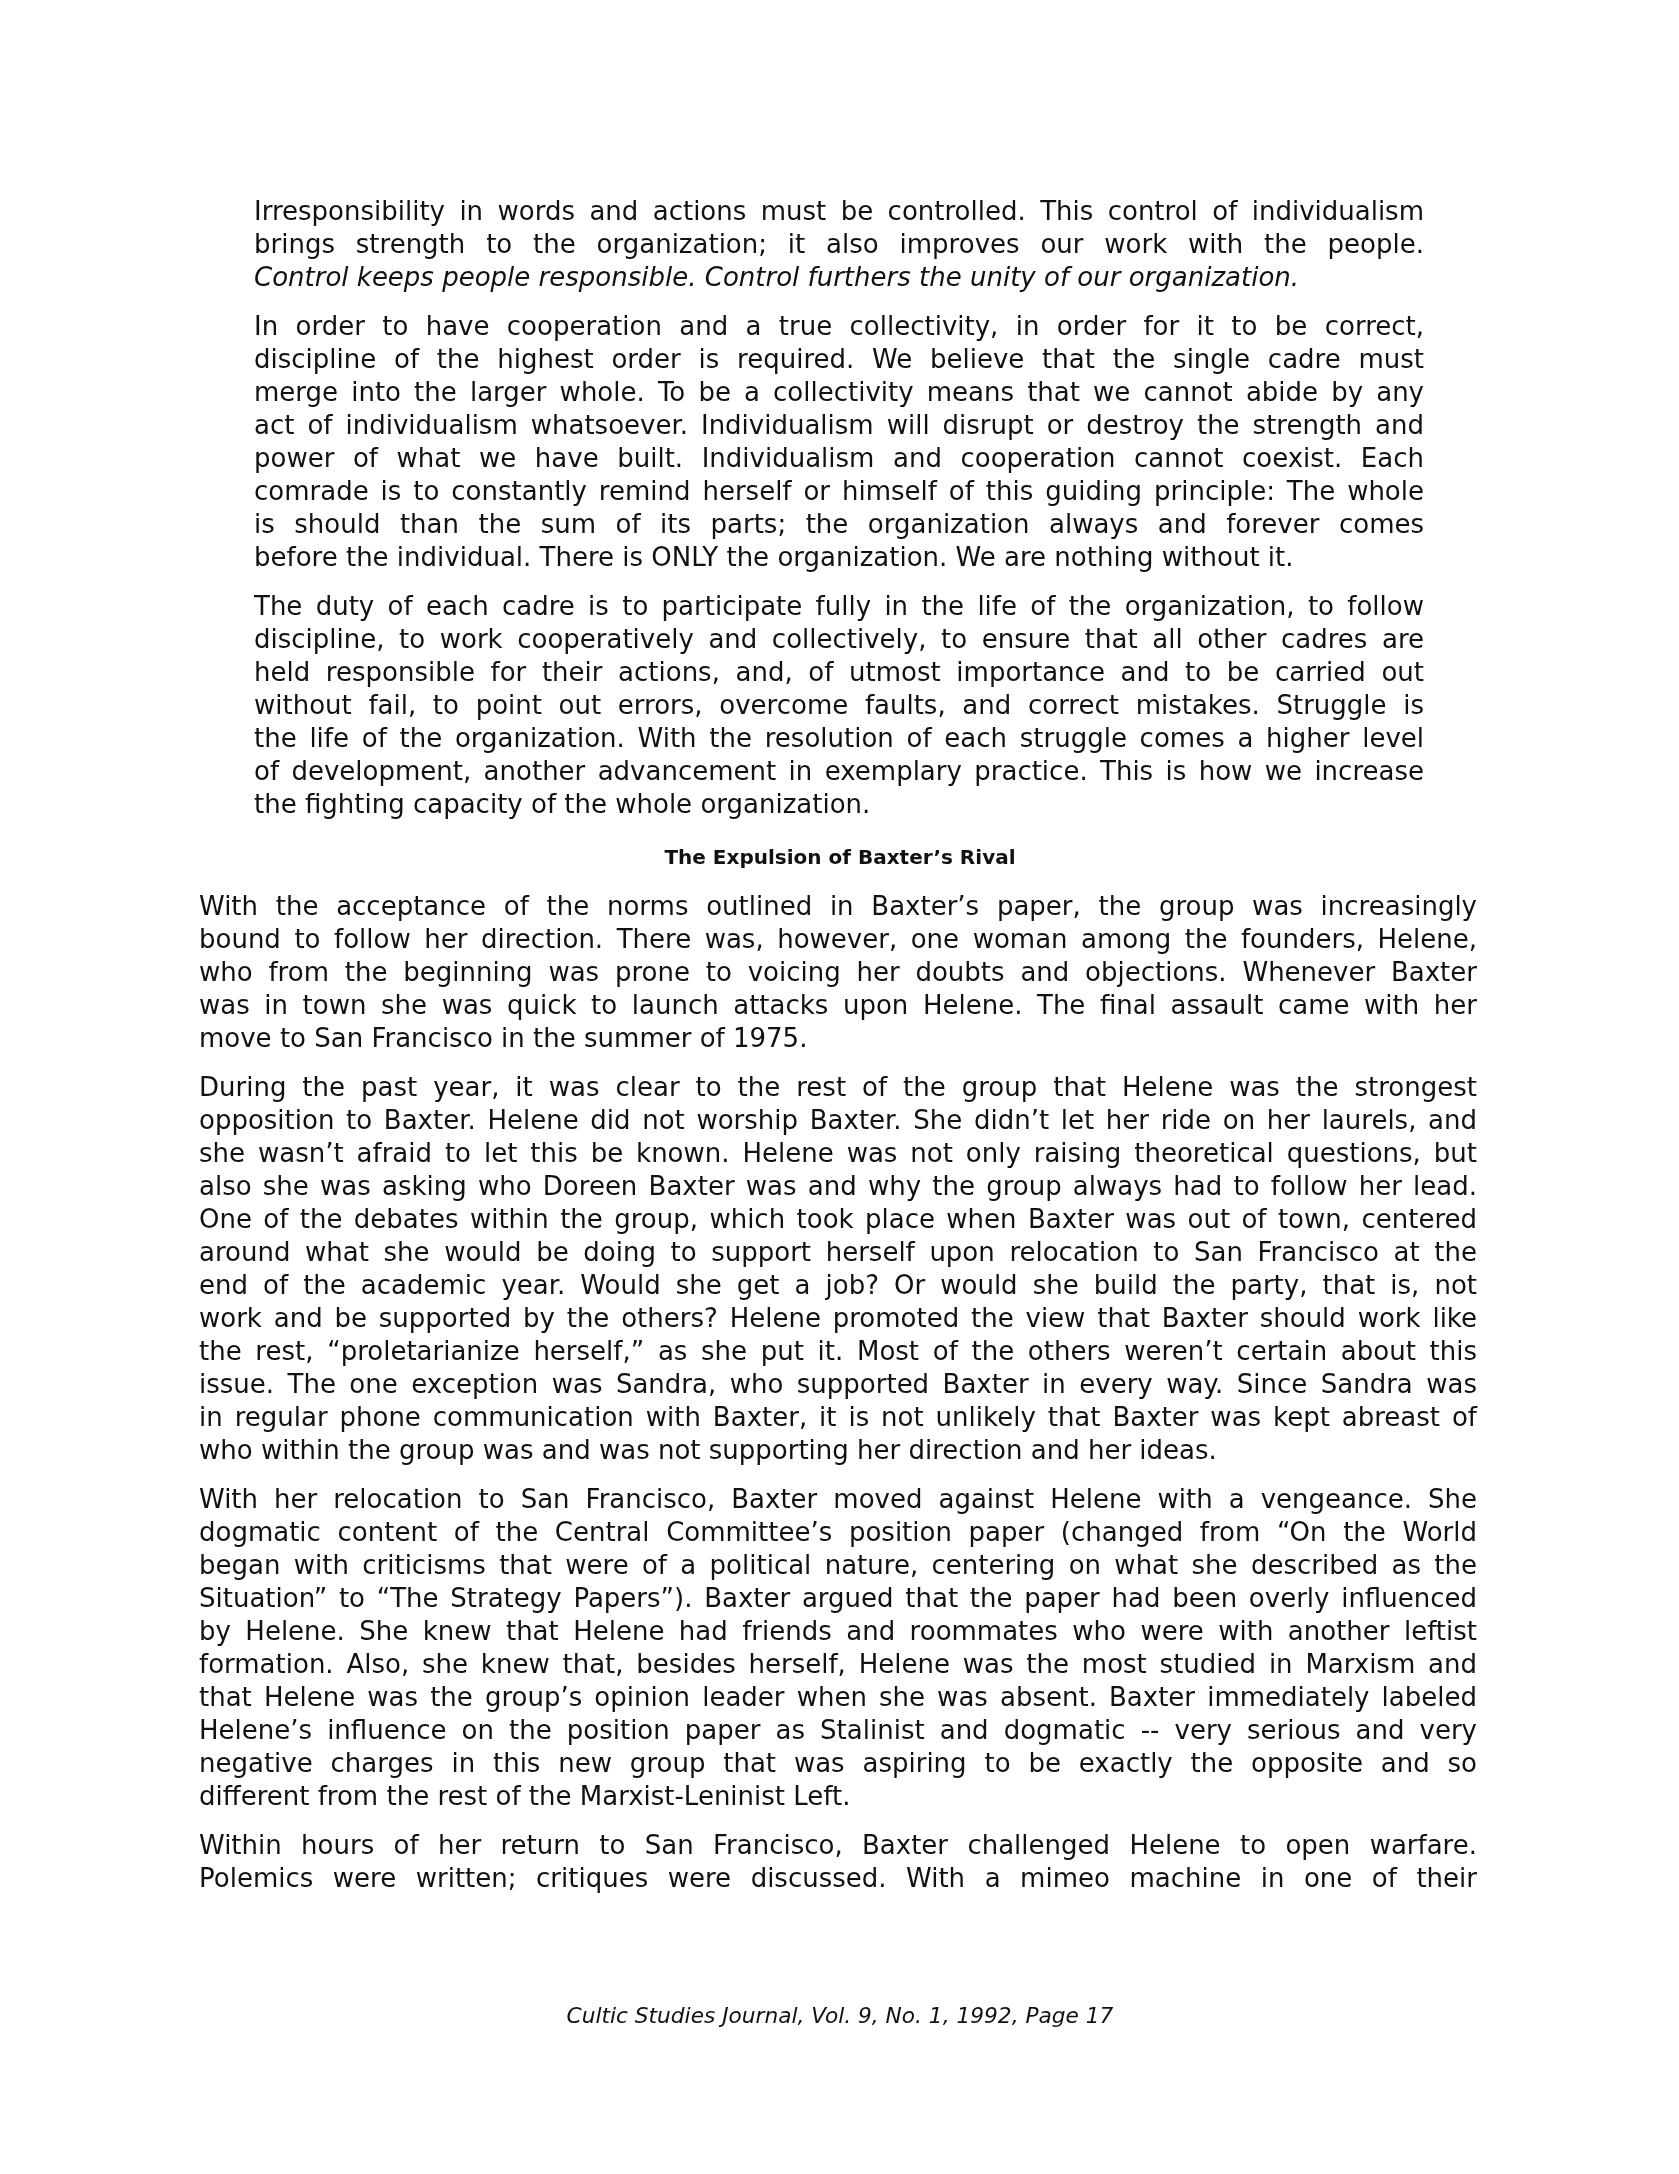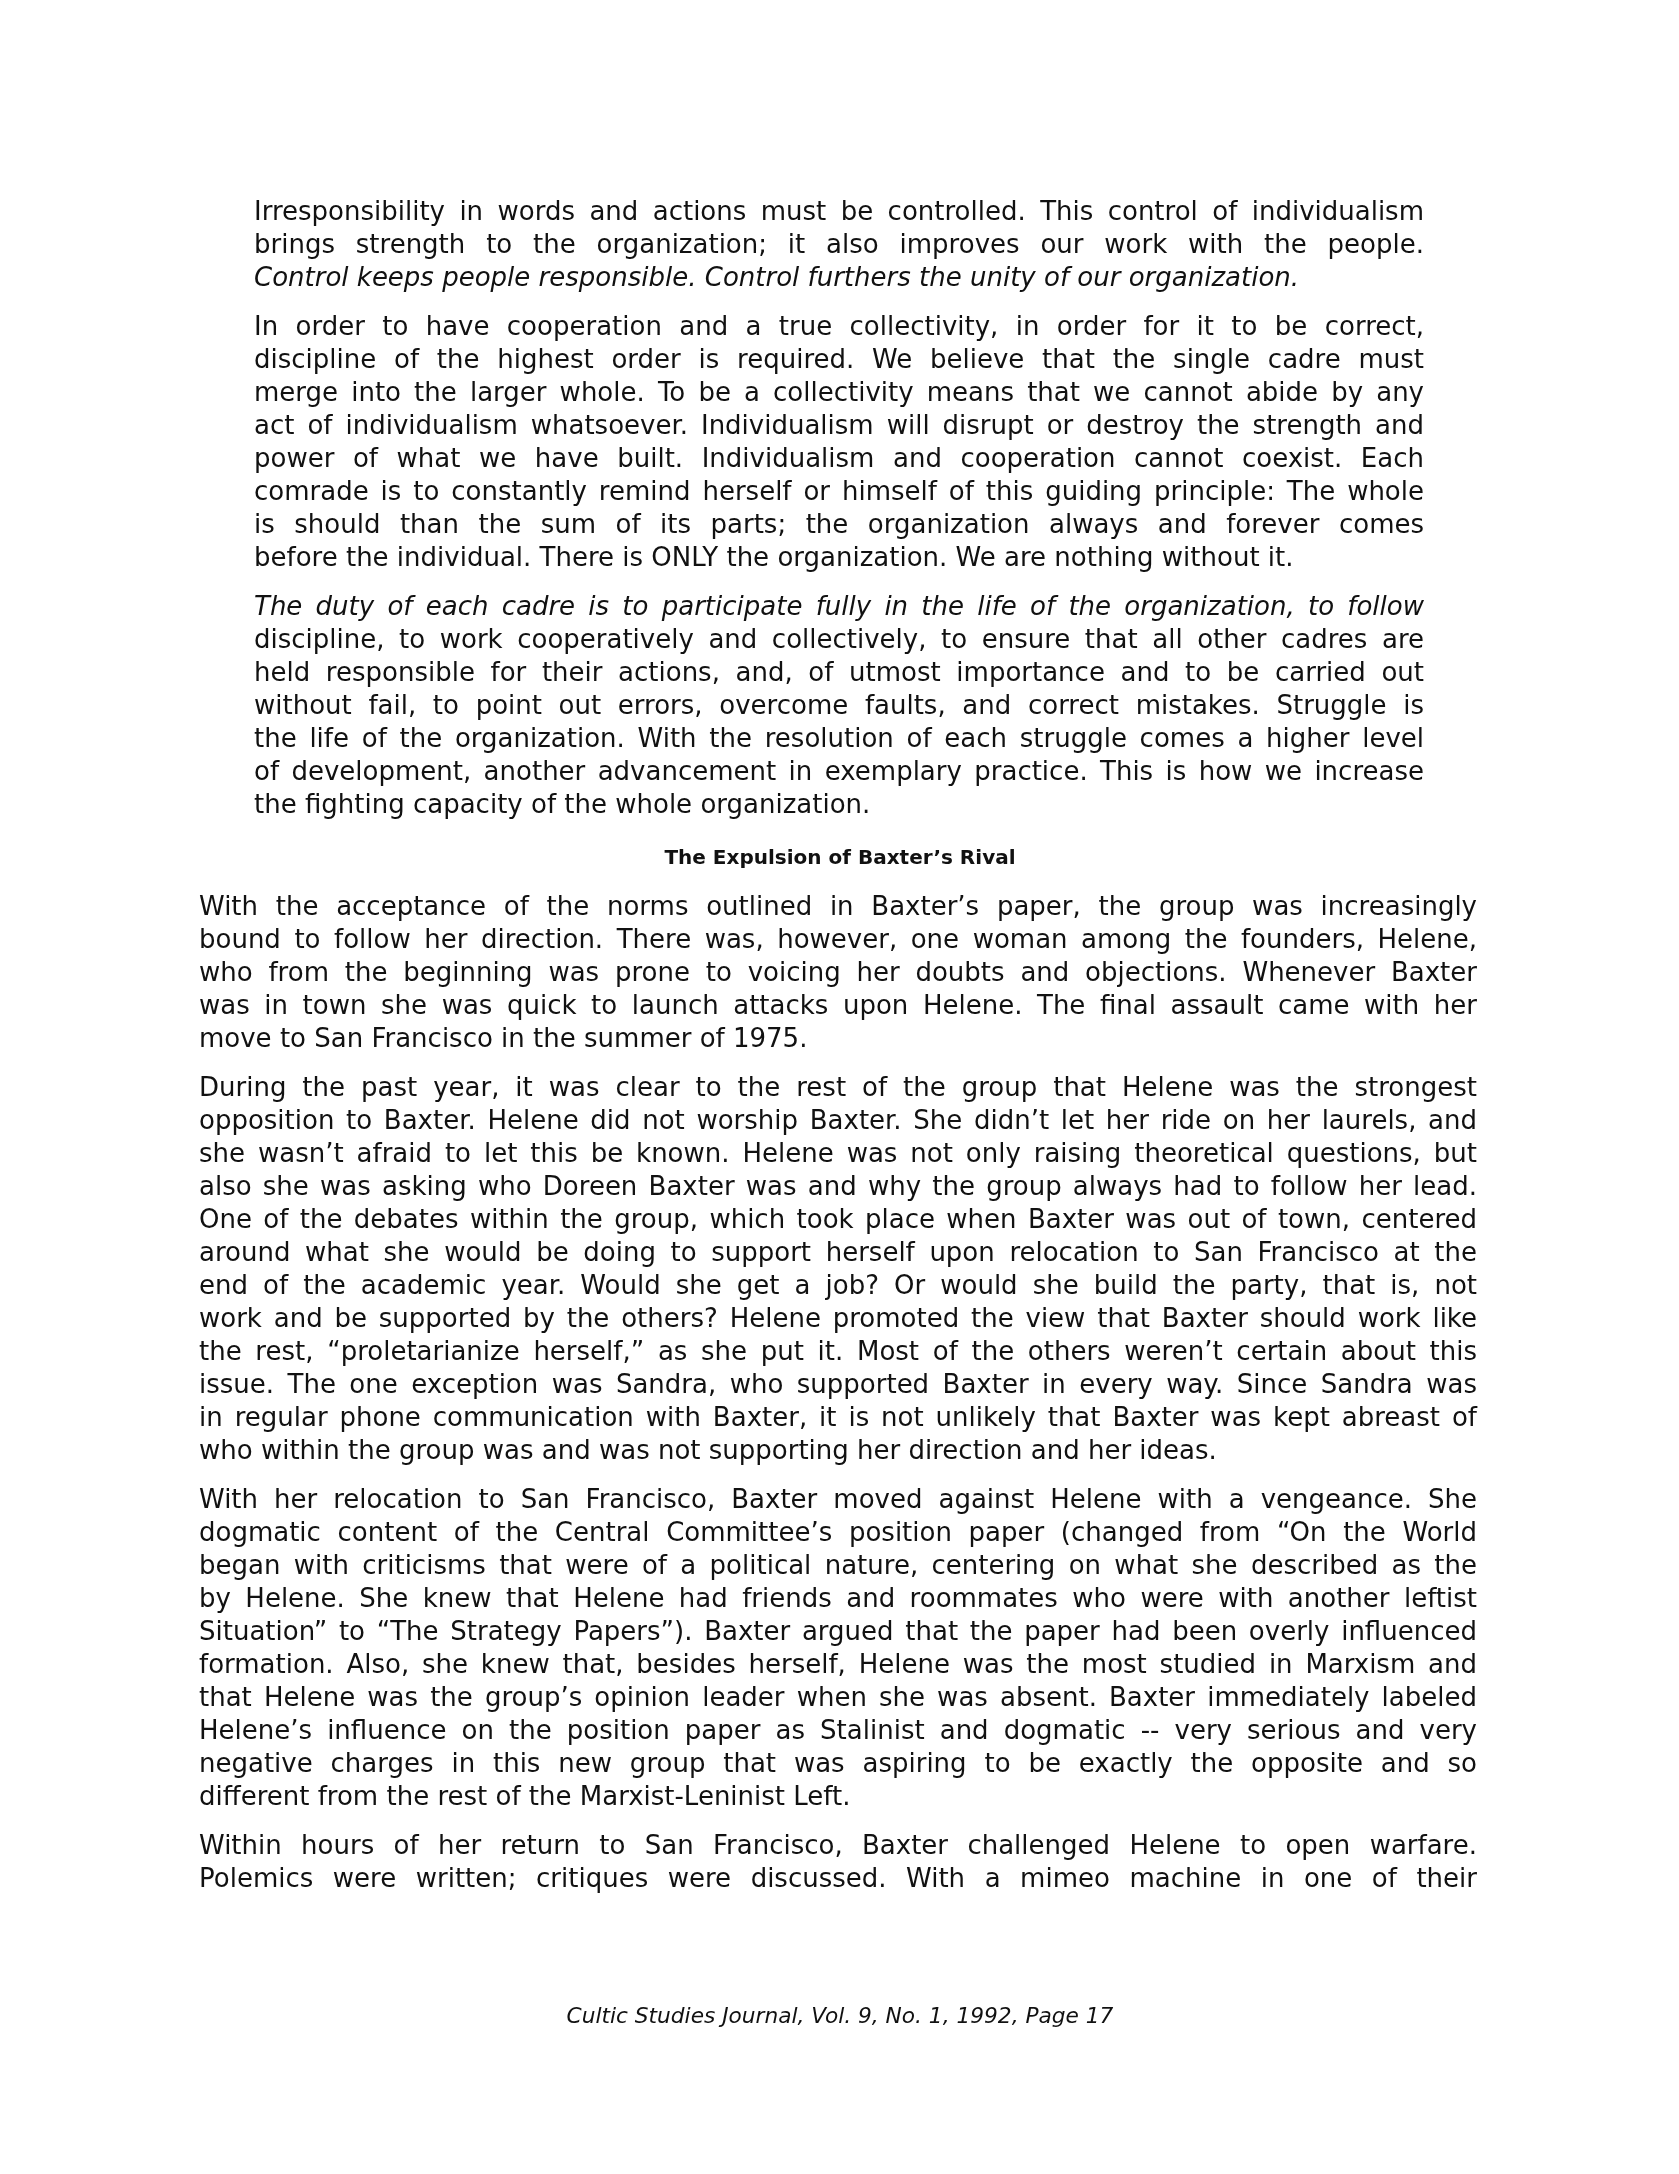--- a/index.html
+++ b/index.html
@@ -31,21 +31,21 @@
       <span class="line" style="white-space: normal;">In order to have cooperation and a true collectivity, in order for it to be correct,</span>
       <span class="line" style="white-space: normal;">discipline of the highest order is required. We believe that the single cadre must</span>
       <span class="line" style="white-space: normal;">merge into the larger whole. To be a collectivity means that we cannot abide by any</span>
       <span class="line" style="white-space: normal;">act of individualism whatsoever. Individualism will disrupt or destroy the strength and</span>
       <span class="line" style="white-space: normal;">power of what we have built. Individualism and cooperation cannot coexist. Each</span>
       <span class="line" style="white-space: normal;">comrade is to constantly remind herself or himself of this guiding principle: The whole</span>
       <span class="line" style="white-space: normal;">is should than the sum of its parts; the organization always and forever comes</span>
       <span class="line last" style="white-space: normal;">before the individual. There is ONLY the organization. We are nothing without it.</span>
     </p>
     <p class="para">
-      <span class="line" style="white-space: normal; font-style: italic;">The duty of each cadre is to participate fully in the life of the organization, to follow</span>
+      <span class="line" style="white-space: normal;">The duty of each cadre is to participate fully in the life of the organization, to follow</span>
       <span class="line" style="white-space: normal;">discipline, to work cooperatively and collectively, to ensure that all other cadres are</span>
       <span class="line" style="white-space: normal;">held responsible for their actions, and, of utmost importance and to be carried out</span>
       <span class="line" style="white-space: normal;">without fail, to point out errors, overcome faults, and correct mistakes. Struggle is</span>
       <span class="line" style="white-space: normal;">the life of the organization. With the resolution of each struggle comes a higher level</span>
       <span class="line" style="white-space: normal;">of development, another advancement in exemplary practice. This is how we increase</span>
       <span class="line last" style="white-space: normal;">the fighting capacity of the whole organization.</span>
     </p>
   </div>
 
   <h2 class="heading">The Expulsion of Baxter’s Rival</h2>
@@ -69,22 +69,22 @@
       <span class="line" style="white-space: normal;">work and be supported by the others? Helene promoted the view that Baxter should work like</span>
       <span class="line" style="white-space: normal;">the rest, “proletarianize herself,” as she put it. Most of the others weren’t certain about this</span>
       <span class="line" style="white-space: normal;">issue. The one exception was Sandra, who supported Baxter in every way. Since Sandra was</span>
       <span class="line" style="white-space: normal;">in regular phone communication with Baxter, it is not unlikely that Baxter was kept abreast of</span>
       <span class="line last" style="white-space: normal;">who within the group was and was not supporting her direction and her ideas.</span>
     </p>
     <p class="para" style="margin-bottom:16px;">
       <span class="line" style="white-space: normal;">With her relocation to San Francisco, Baxter moved against Helene with a vengeance. She</span>
       <span class="line" style="white-space: normal;">dogmatic content of the Central Committee’s position paper (changed from “On the World</span>
       <span class="line" style="white-space: normal;">began with criticisms that were of a political nature, centering on what she described as the</span>
+      <span class="line" style="white-space: normal;">Situation” to “The Strategy Papers”). Baxter argued that the paper had been overly influenced</span>
       <span class="line" style="white-space: normal;">by Helene. She knew that Helene had friends and roommates who were with another leftist</span>
-      <span class="line" style="white-space: normal;">Situation” to “The Strategy Papers”). Baxter argued that the paper had been overly influenced</span>
       <span class="line" style="white-space: normal;">formation. Also, she knew that, besides herself, Helene was the most studied in Marxism and</span>
       <span class="line" style="white-space: normal;">that Helene was the group’s opinion leader when she was absent. Baxter immediately labeled</span>
       <span class="line" style="white-space: normal;">Helene’s influence on the position paper as Stalinist and dogmatic -- very serious and very</span>
       <span class="line" style="white-space: normal;">negative charges in this new group that was aspiring to be exactly the opposite and so</span>
       <span class="line last" style="white-space: normal;">different from the rest of the Marxist-Leninist Left.</span>
     </p>
     <p class="para">
       <span class="line" style="white-space: normal;">Within hours of her return to San Francisco, Baxter challenged Helene to open warfare.</span>
       <span class="line" style="white-space: normal;">Polemics were written; critiques were discussed. With a mimeo machine in one of their</span>
     </p>

